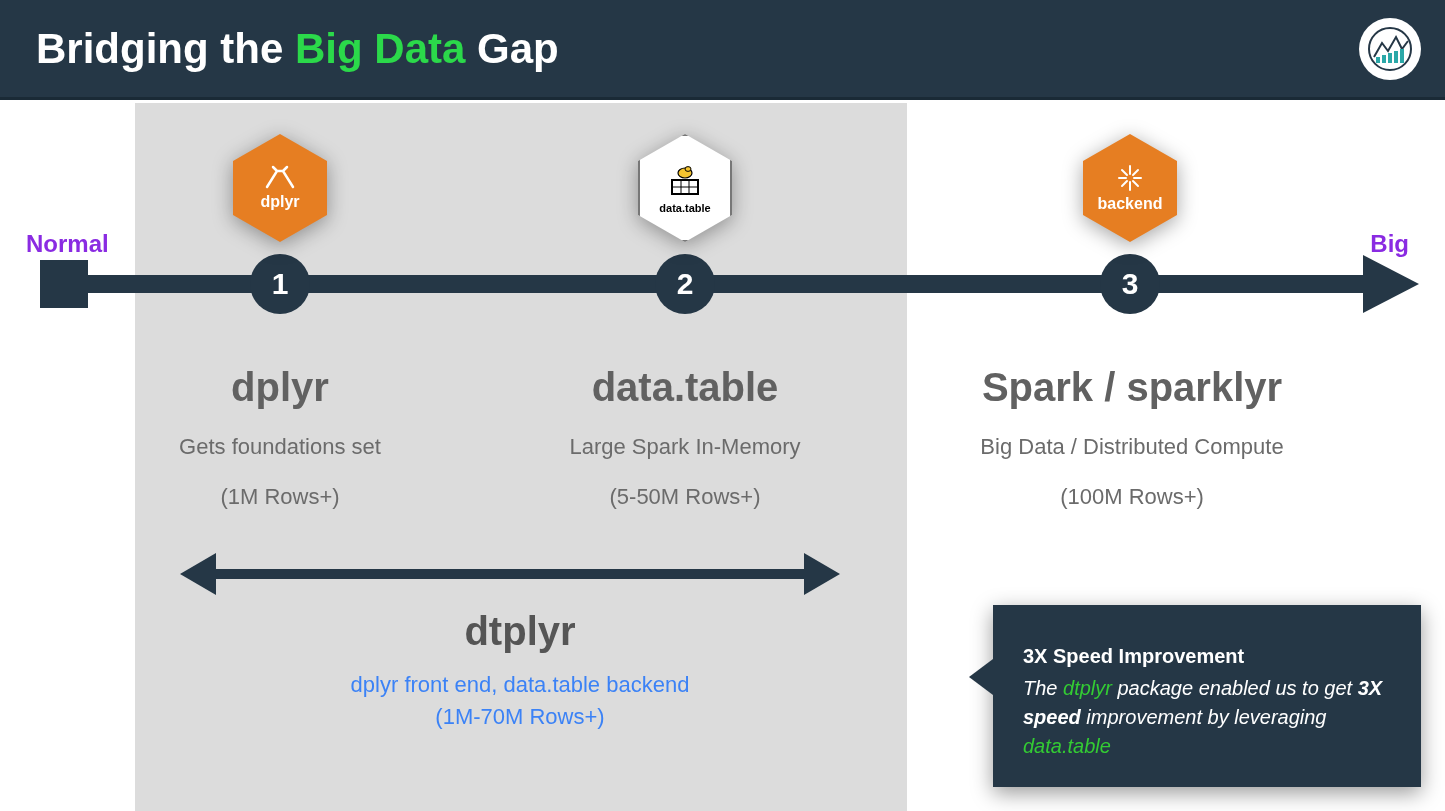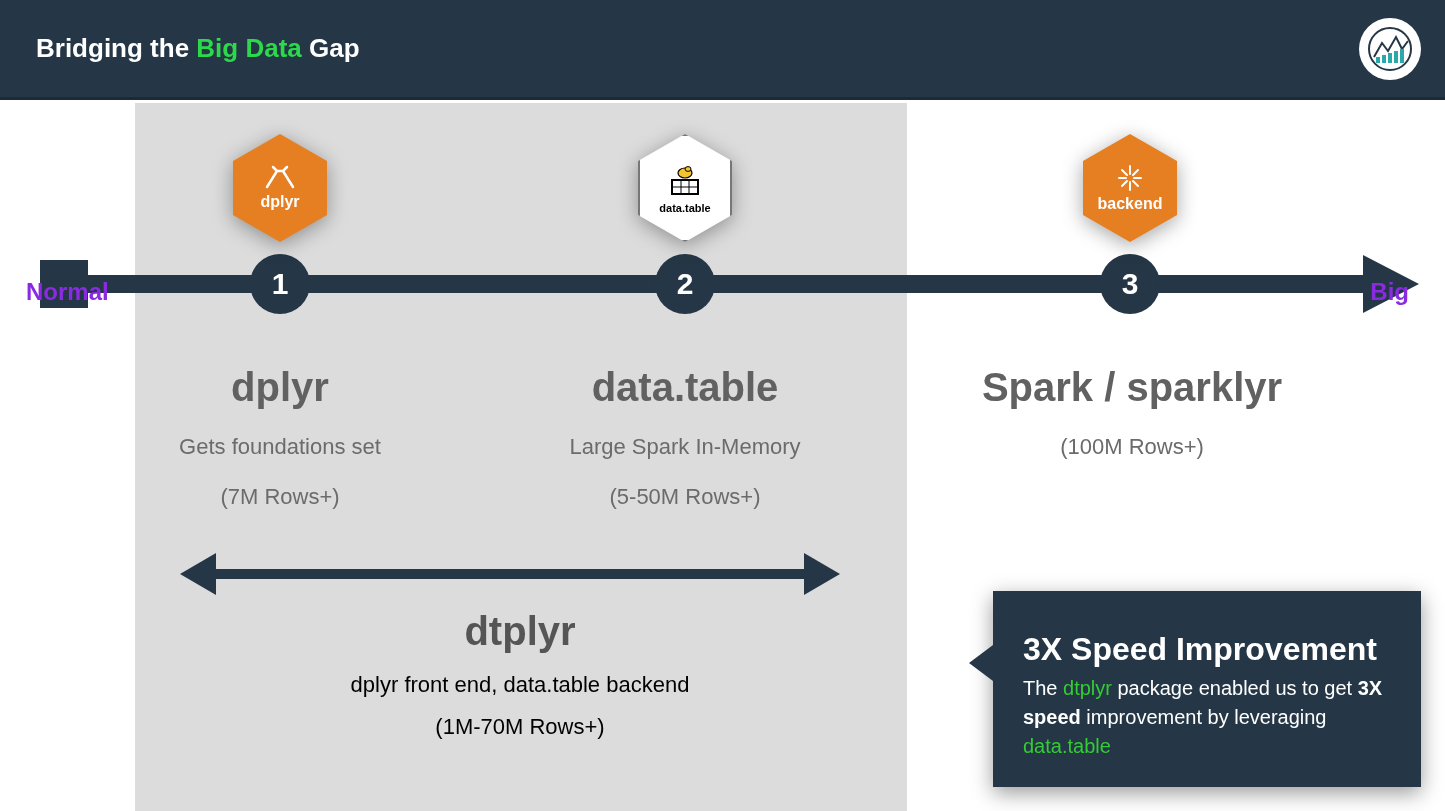--- a/index.html
+++ b/index.html
@@ -28,21 +28,21 @@
     background:var(--navy);
     height:100px;
     display:flex;
     align-items:center;
     padding:0 36px;
     position:relative;
     border-bottom:3px solid #1a2a36;
   }
   .header h1{
     color:#fff;
-    font-size:26px;
+    font-size:42px;
     font-weight:600;
     margin:0;
   }
   .header h1 .accent{color:var(--green);}
   .logo{
     position:absolute;
     right:24px; top:50%;
     transform:translateY(-50%);
     width:62px; height:62px;
     border-radius:50%;
@@ -83,21 +83,20 @@
     border-left:56px solid var(--navy);
     border-top:29px solid transparent;
     border-bottom:29px solid transparent;
   }
   .normal-label,.big-label{
     position:absolute;
     color:var(--purple);
     font-weight:700;
     font-size:24px;
     z-index:4;
-    margin-top:48px;
   }
   .normal-label{left:26px; top:230px;}
   .big-label{right:36px; top:230px;text-align:center;}
   .node{
     position:absolute;
     width:60px; height:60px;
     border-radius:50%;
     background:var(--navy);
     color:#fff;
     font-size:30px;
@@ -187,21 +186,21 @@
     text-align:center;
     z-index:2;
     color:#555;
   }
   .dtplyr h2{
     font-size:40px;
     font-weight:700;
     margin:4px 0 18px 0;
     color:#555;
   }
-  .dtplyr p{font-size:22px; margin:16px 0; color:#000000;}
+  .dtplyr p{font-size:22px; margin:6px 0; color:#3b82f6;}
   
   .callout{
     position:absolute;
     right:24px; bottom:24px;
     width:428px;
     background:var(--navy);
     color:#fff;
     padding:24px 28px 26px 30px;
     z-index:6;
     box-shadow:0 6px 20px rgba(0,0,0,.4);
@@ -210,28 +209,29 @@
     content:"";
     position:absolute;
     left:-24px; top:54px;
     width:0; height:0;
     border-right:24px solid var(--navy);
     border-top:18px solid transparent;
     border-bottom:18px solid transparent;
   }
   .callout h3{
     margin:16px 0 6px 0;
-    font-size:32px;
+    font-size:20px;
     font-weight:700;
   }
   .callout p{
     margin:0;
     font-size:20px;
     line-height:1.45;
     font-weight:400;
+    font-style:italic;
   }
   .callout .g{color:var(--green2);}
   .callout .b{font-weight:700;}
 </style>
 </head>
 <body>
 
 <div class="header">
   <h1>
     <span>Bridging the </span><span class="accent">Big Data</span><span> Gap</span>
@@ -298,29 +298,30 @@
           <line x1="13" y1="18" x2="8" y2="23"></line>
         </g>
       </svg>
     <span>backend</span>
   </div>
 </div>
 
 <div class="col col1">
   <h2>dplyr</h2>
   <p>Gets foundations set</p>
-  <p>(7M Rows+)</p>
+  <p>(1M Rows+)</p>
 </div>
 <div class="col col2">
   <h2>data.table</h2>
   <p>Large Spark In-Memory</p>
   <p>(5-50M Rows+)</p>
 </div>
 <div class="col col3">
   <h2>Spark / sparklyr</h2>
+  <p>Big Data / Distributed Compute</p>
   <p>(100M Rows+)</p>
 </div>
 
 <div class="dbl-arrow">
   <div class="dbl-left"></div>
   <div class="dbl-line"></div>
   <div class="dbl-right"></div>
 </div>
 
 <div class="dtplyr">

